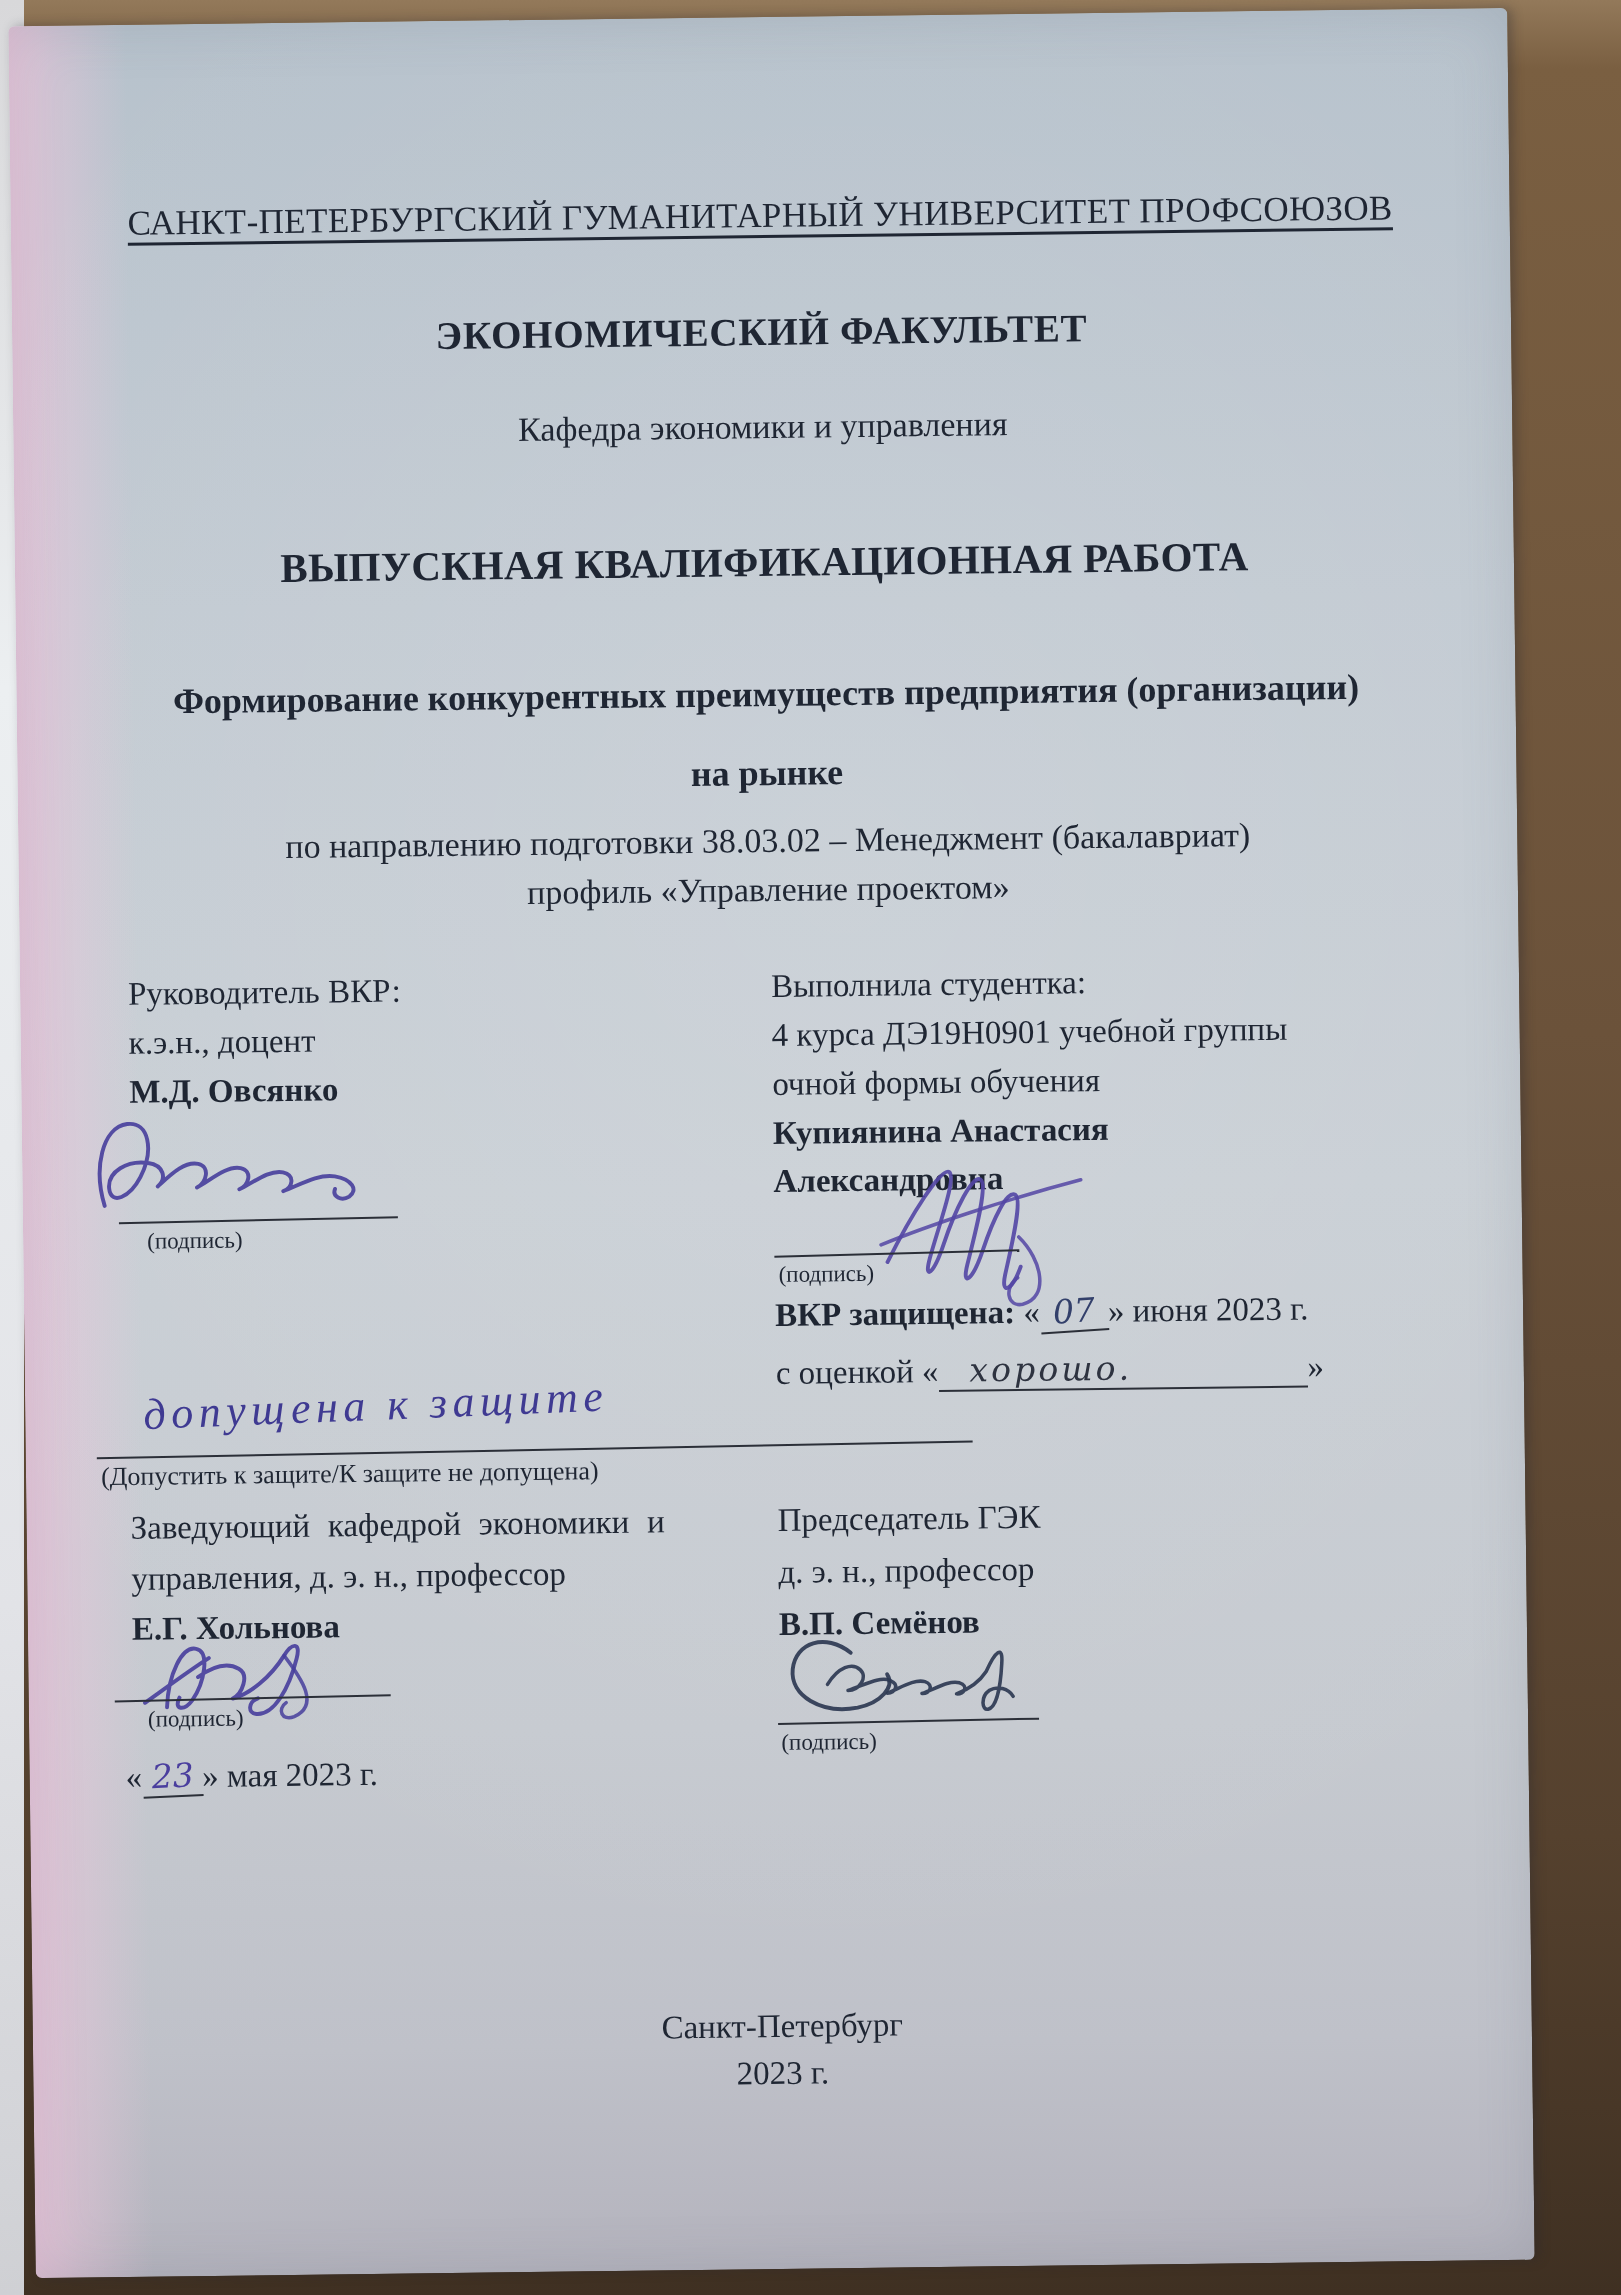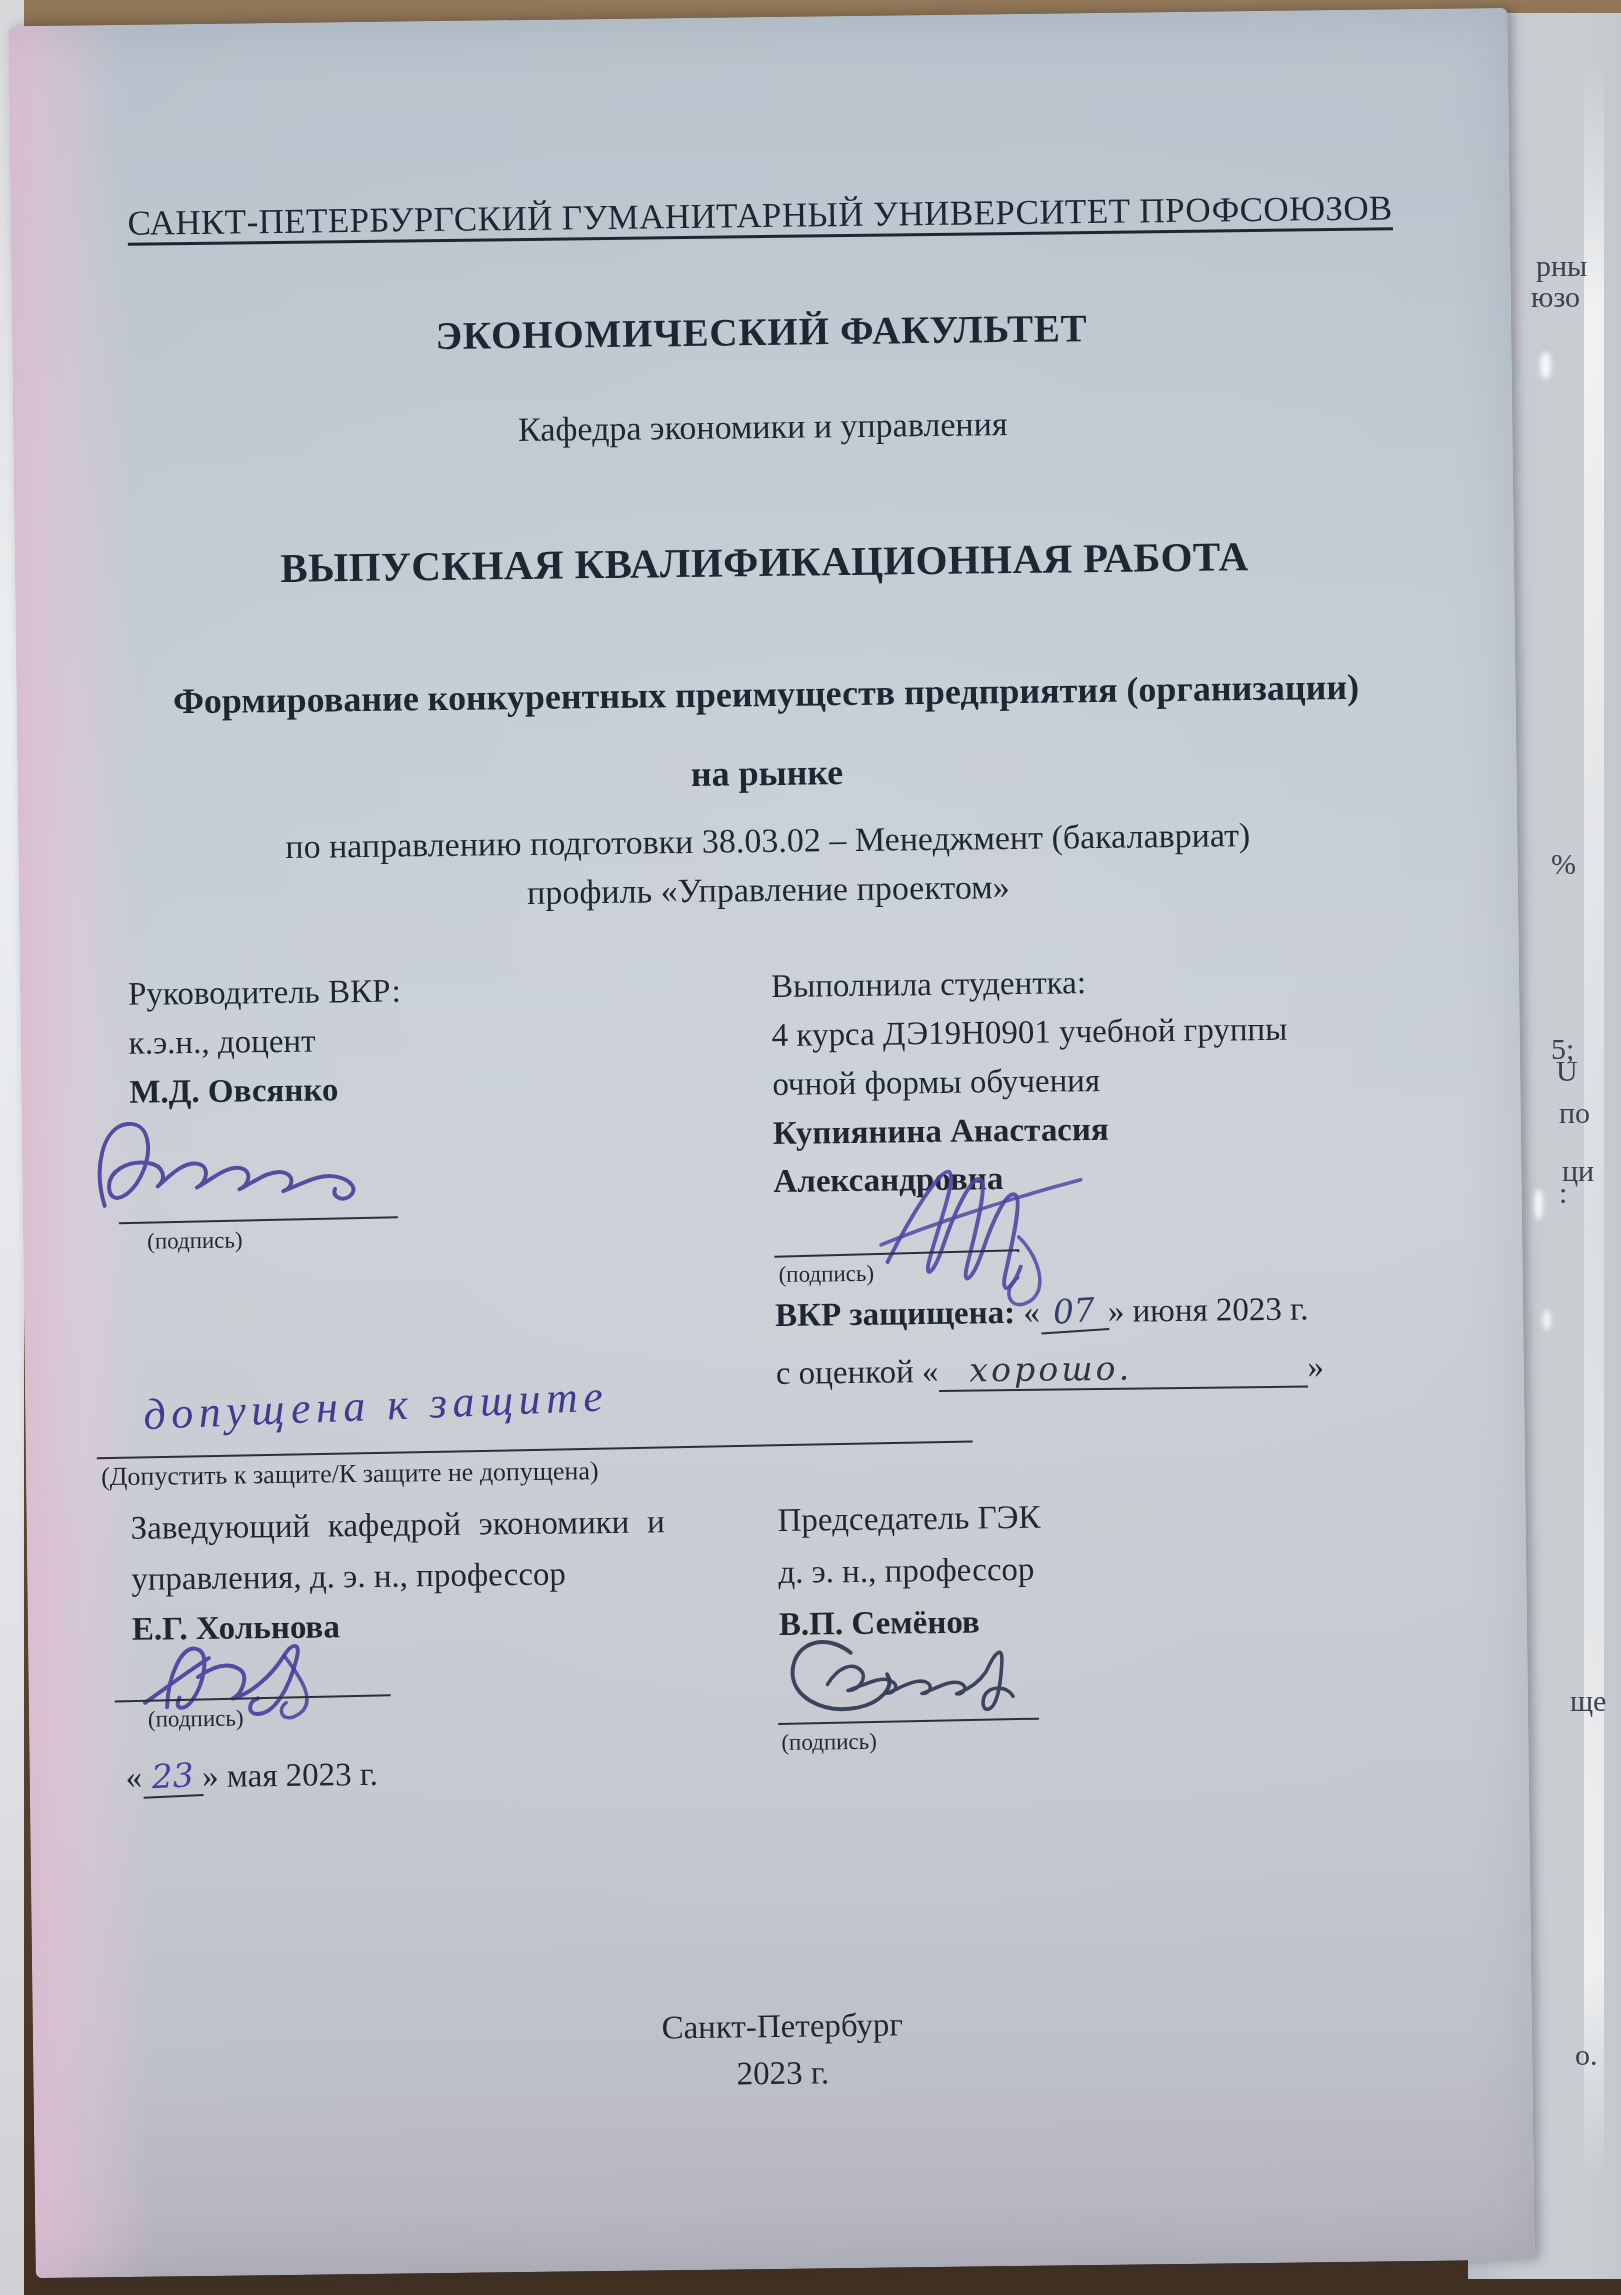--- a/index.html
+++ b/index.html
@@ -51,36 +51,20 @@
   .sig path{fill:none;stroke-linecap:round;stroke-linejoin:round;}
   .just1{word-spacing:9.4px;}
 </style>
 </head>
 <body>
 
 <div class="photo">
 
   <div class="left-strip"></div>
 
-  <div class="under-pages">
-    <div class="under-highlight"></div>
-    <span class="frag" style="left:68px;top:236px;">рны</span>
-    <span class="frag" style="left:63px;top:267px;">юзо</span>
-    <span class="frag" style="left:83px;top:834px;">%</span>
-    <span class="frag" style="left:83px;top:1019px;">5;</span>
-    <span class="frag" style="left:88px;top:1041px;">U</span>
-    <span class="frag" style="left:91px;top:1083px;">по</span>
-    <span class="frag" style="left:94px;top:1141px;">ци</span>
-    <span class="frag" style="left:91px;top:1163px;">:</span>
-    <span class="frag" style="left:102px;top:1671px;">ще</span>
-    <span class="frag" style="left:107px;top:2025px;">о.</span>
-    <div class="glare" style="left:72px;top:339px;width:11px;height:27px;"></div>
-    <div class="glare" style="left:66px;top:1176px;width:9.4px;height:31px;"></div>
-    <div class="glare" style="left:75px;top:1297px;width:7.9px;height:20.4px;"></div>
-  </div>
 
   <div class="page">
     <div class="content">
 
       <div class="c sz-header" style="top:179px;"><span class="u">САНКТ-ПЕТЕРБУРГСКИЙ ГУМАНИТАРНЫЙ УНИВЕРСИТЕТ ПРОФСОЮЗОВ</span></div>
       <div class="c sz-fac b" style="top:292px;">ЭКОНОМИЧЕСКИЙ ФАКУЛЬТЕТ</div>
       <div class="c sz-dept" style="top:391px;">Кафедра экономики и управления</div>
       <div class="c sz-work b" style="top:521px;">ВЫПУСКНАЯ КВАЛИФИКАЦИОННАЯ РАБОТА</div>
       <div class="c sz-title b" style="top:656px;">Формирование конкурентных преимуществ предприятия (организации)</div>
       <div class="c sz-title b" style="top:735px;">на рынке</div>

